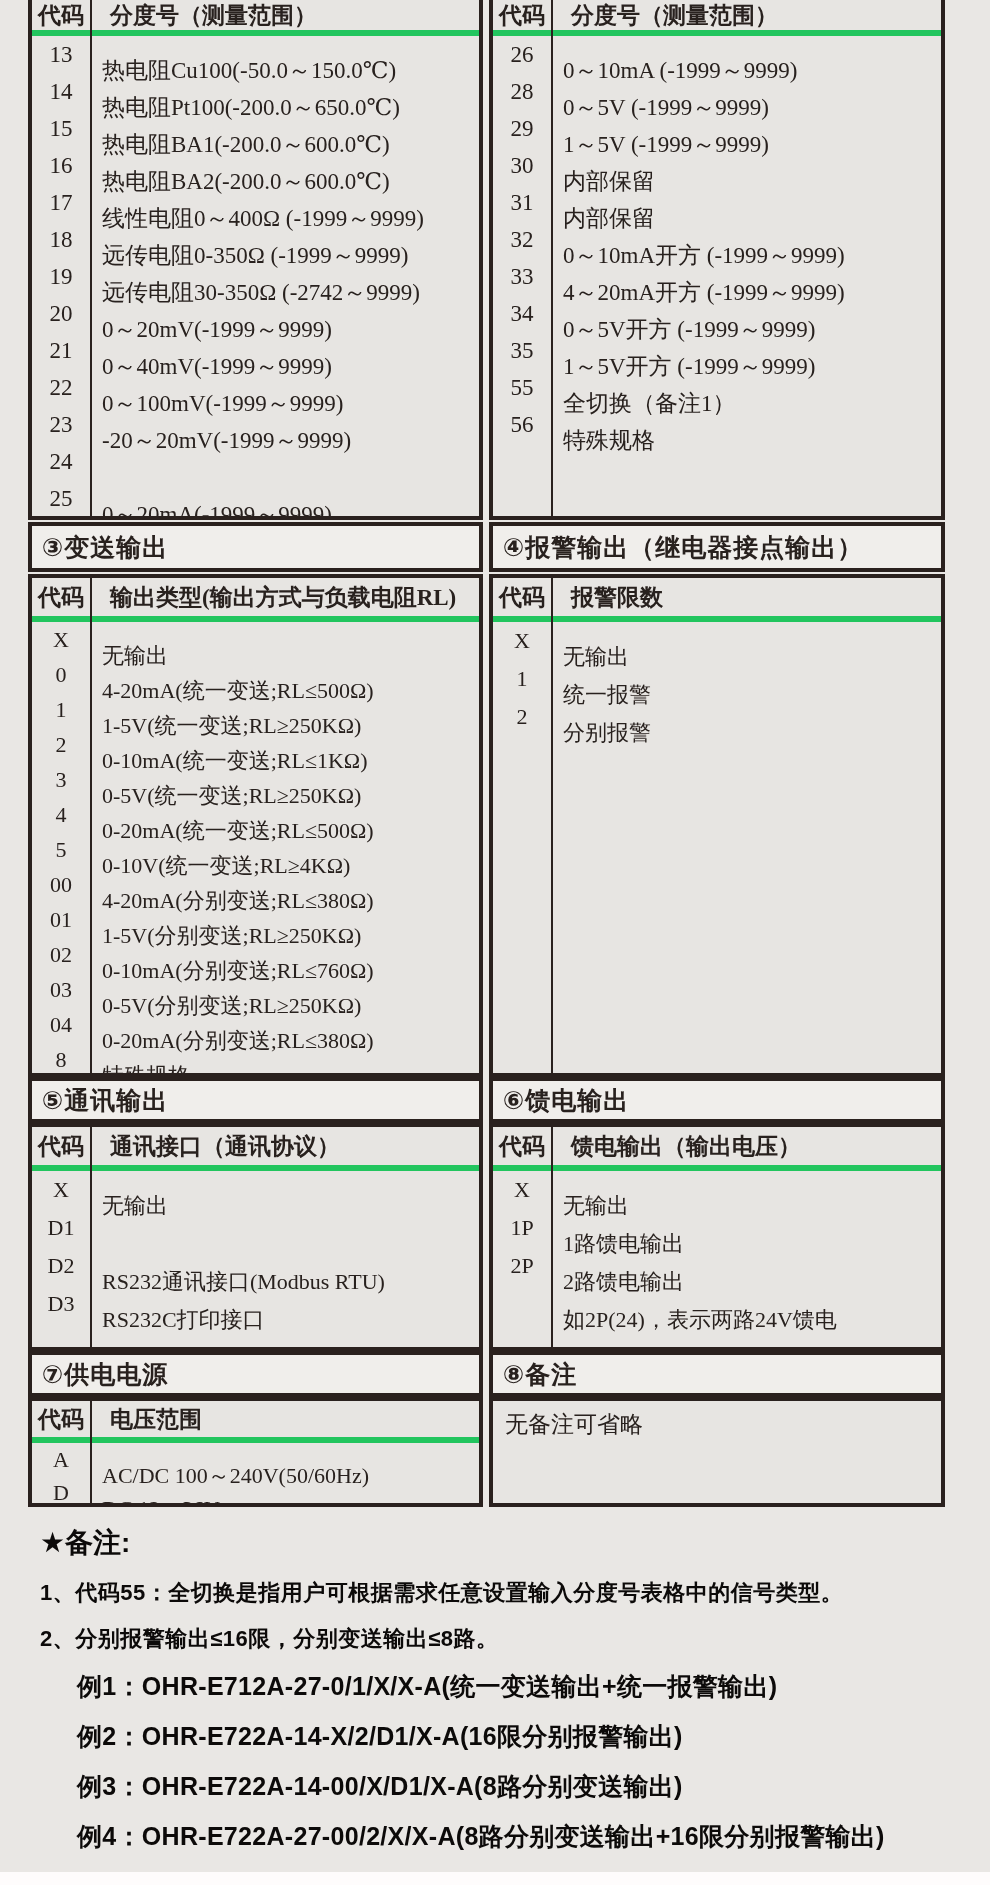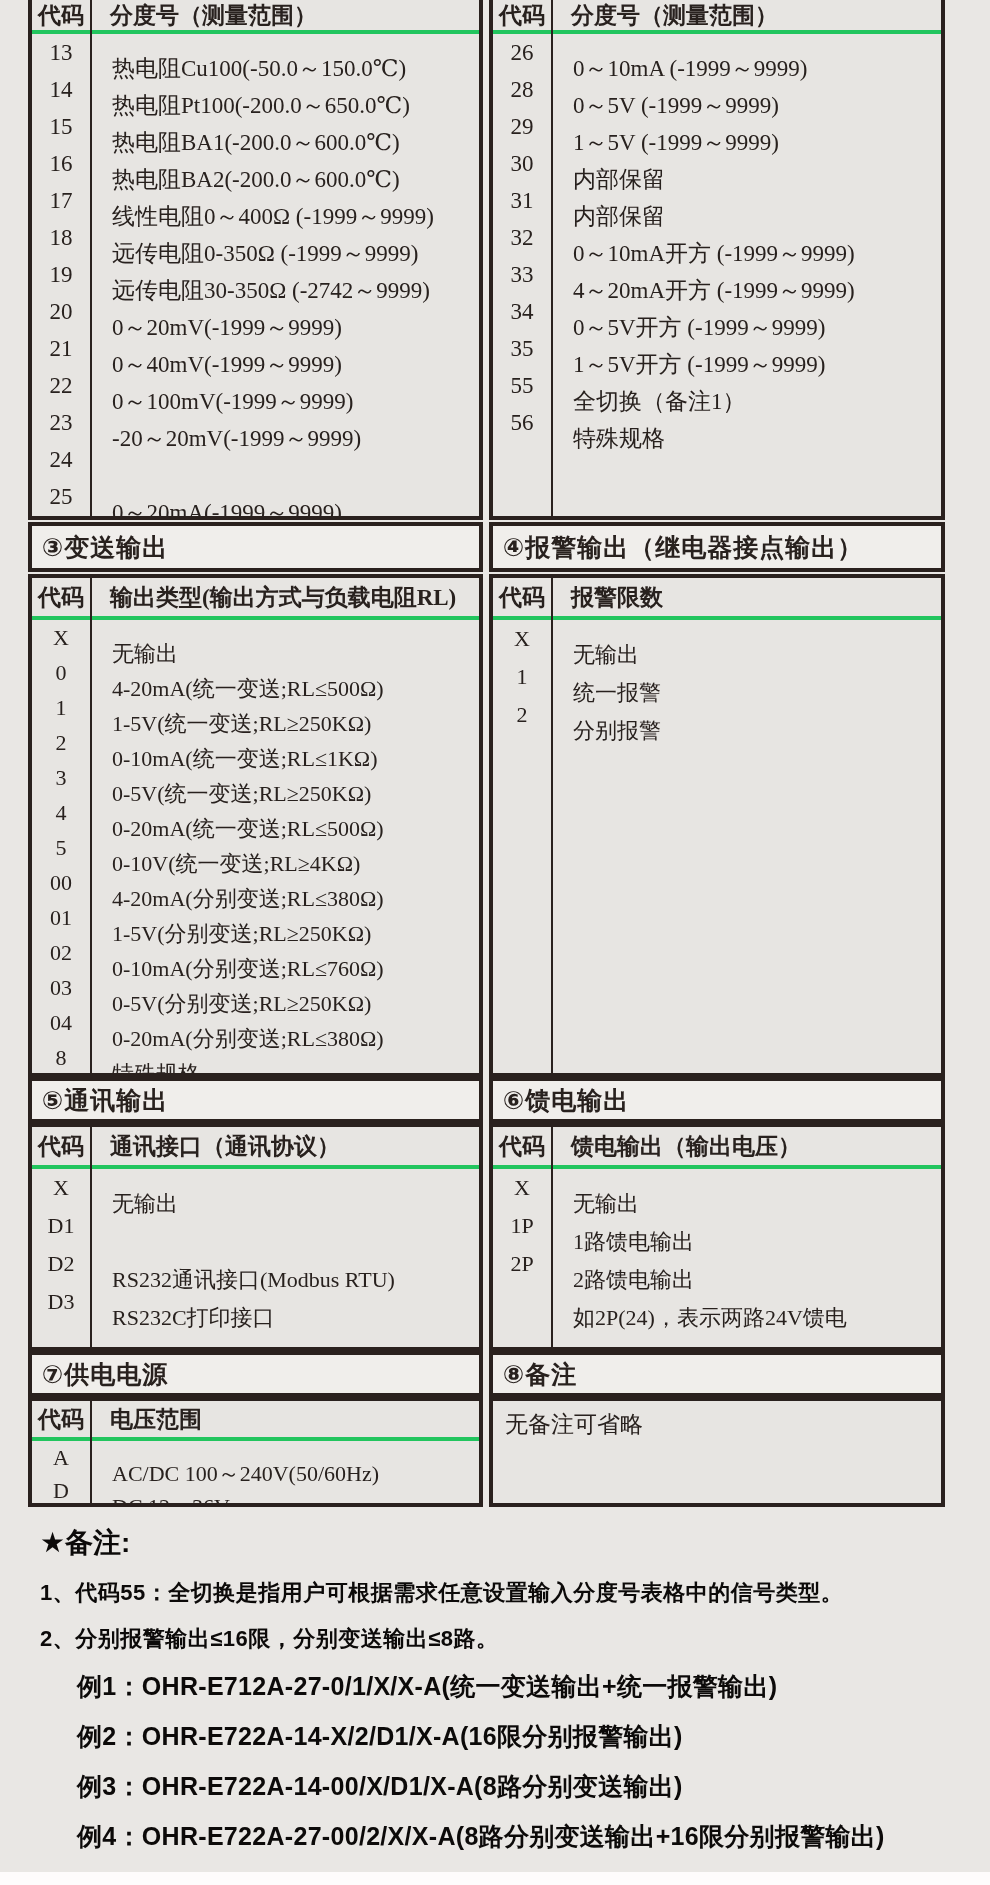--- a/index.html
+++ b/index.html
@@ -29,30 +29,30 @@
     display:flex;align-items:center;padding-left:10px;
     background:#f0eeeb;font-weight:bold;font-size:25px;
     font-family:"Liberation Sans","DejaVu Sans",sans-serif;
     letter-spacing:1px;
   }
 
   .vdiv{position:absolute;left:58px;top:0;bottom:0;width:2px;background:#2a211e;}
 
   .theader{
     display:flex;align-items:center;height:38px;
-    border-bottom:4px solid #22c55e;font-size:23px;font-weight:600;
+    border-bottom:6px solid #22c55e;font-size:23px;font-weight:600;
   }
   .t-input .theader{height:30px;}
   .t-7 .theader{height:36px;}
   .hcode{width:58px;text-align:center;flex:none;}
   .hdesc{padding-left:20px;flex:1;white-space:nowrap;}
 
   .trow{display:flex;align-items:center;font-size:22px;}
   .c-code{width:58px;text-align:center;flex:none;}
-  .c-desc{padding-left:22px;flex:1;white-space:nowrap;margin-top:32px;}
+  .c-desc{padding-left:12px;flex:1;white-space:nowrap;margin-top:32px;}
   .t-input .trow{height:37px;font-size:23px;}
   .t-3 .trow{height:35px;}
   .t-4 .trow{height:38px;}
   .t-5 .trow{height:38px;}
   .t-6 .trow{height:38px;}
   .t-7 .trow{height:33px;}
 
   .remark-box{padding:8px 12px;font-size:23px;}
 
   .footnotes{

